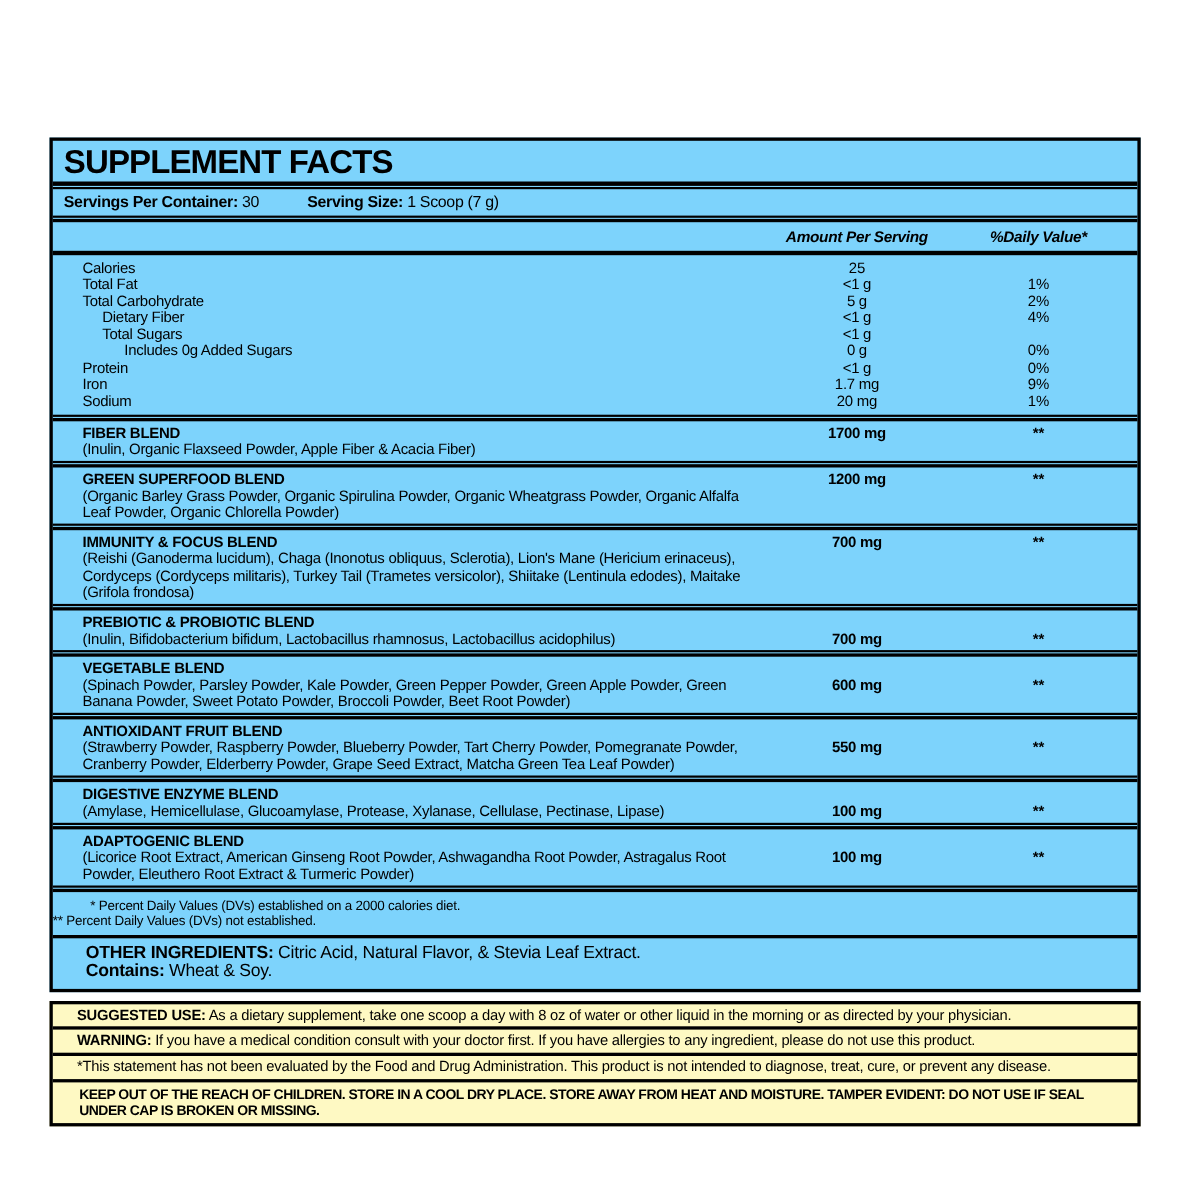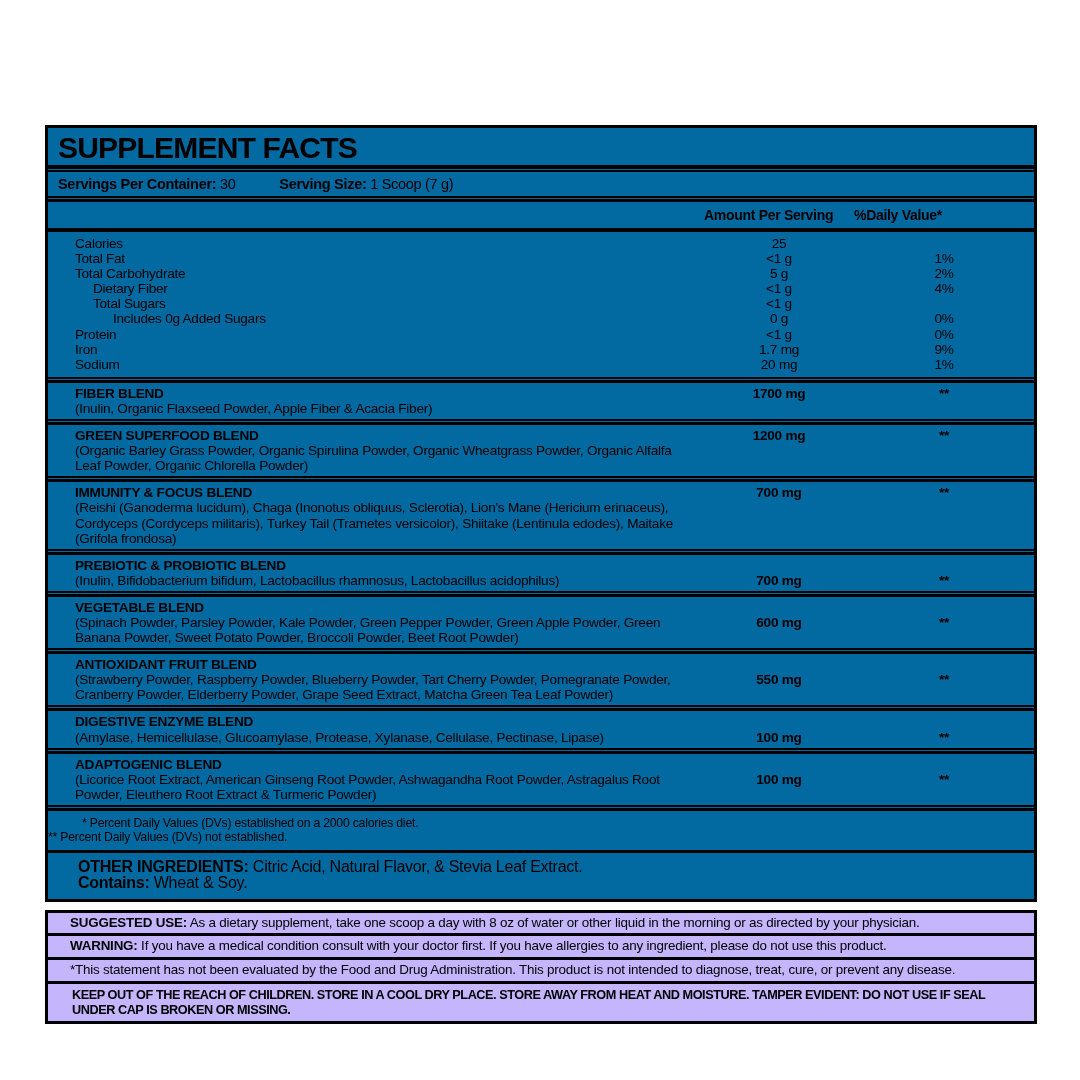--- a/index.html
+++ b/index.html
@@ -4,31 +4,31 @@
 <style>
   html, body { margin:0; padding:0; }
   body {
     width:1080px; height:1080px; background:#ffffff; color:#000;
     font-family:"Liberation Sans", sans-serif; position:relative;
     -webkit-font-smoothing:antialiased;
   }
   .wrap { position:absolute; left:45px; top:125px; width:992px; }
 
   
-  .label-box { border:3px solid #000; background:#0369a1; box-sizing:border-box; width:992px; }
+  .label-box { border:3px solid #000; background:#7dd3fc; box-sizing:border-box; width:992px; }
   .title { font-size:30px; font-weight:bold; letter-spacing:-0.8px; line-height:31px; padding:4px 10px 2px 10px; }
   .rule-a { height:7px; border-top:4px solid #000; border-bottom:2px solid #000; box-sizing:border-box; }
   .servings-row { padding:4px 10px 4px 10px; font-size:14.5px; letter-spacing:-0.3px; line-height:16px; }
   .servings-row .grp { margin-right:40px;text-align:right; }
   .lbl { font-weight:bold; }
   .rule-b { height:6px; border-top:2px solid #000; border-bottom:3px solid #000; box-sizing:border-box; }
 
   .grid3 { display:grid; grid-template-columns:656px 150px 180px; }
   .cols-row { font-weight:bold; font-size:14px; letter-spacing:-0.3px; padding:5px 0 5px 0; }
-  .c-amount, .c-dv { text-align:left; }
+  .c-amount, .c-dv { text-align:center;font-style:italic; }
   .rule-c { height:4px; background:#000; }
 
   .nutrients { padding:4px 0 5px 0; }
   .nrow { font-size:13.6px; line-height:15.1px; letter-spacing:-0.25px; }
   .nname { padding-left:27px; }
   .nname.ind1 { padding-left:45px; }
   .nname.ind2 { padding-left:65px; }
   .namount, .ndv { text-align:center; }
 
   .sep { height:6px; border-top:2px solid #000; border-bottom:3px solid #000; box-sizing:border-box; }
@@ -42,21 +42,21 @@
   .v-bottom .bamount, .v-bottom .bdv { align-items:flex-end; }
 
   .footnotes { padding:5px 0 5px 0; font-size:12.2px; line-height:14.3px; letter-spacing:-0.2px;border-radius:10px; }
   .fnote { }
   .fnote.first { padding-left:34px; }
   .rule-d { height:3px; background:#000; }
   .other { padding:6px 0 8px 0; font-size:16px; line-height:16px; letter-spacing:-0.25px; }
   .other > div { padding-left:30px; }
 
   
-  .usage-box { border:3px solid #000; box-sizing:border-box; width:992px; margin-top:8px; background:#c4b5fd; }
+  .usage-box { border:3px solid #000; box-sizing:border-box; width:992px; margin-top:8px; background:#fef9c3; }
   .urow { padding:3px 22px; font-size:13.4px; line-height:14.8px; letter-spacing:-0.2px; }
   .ulabel { font-weight:bold; }
   .usep { height:3px; background:#000; }
   .uall { font-weight:bold; font-size:12.7px; letter-spacing:-0.45px; padding:4px 24px; }
 </style>
 </head>
 <body>
 
 <div class="wrap">
 

